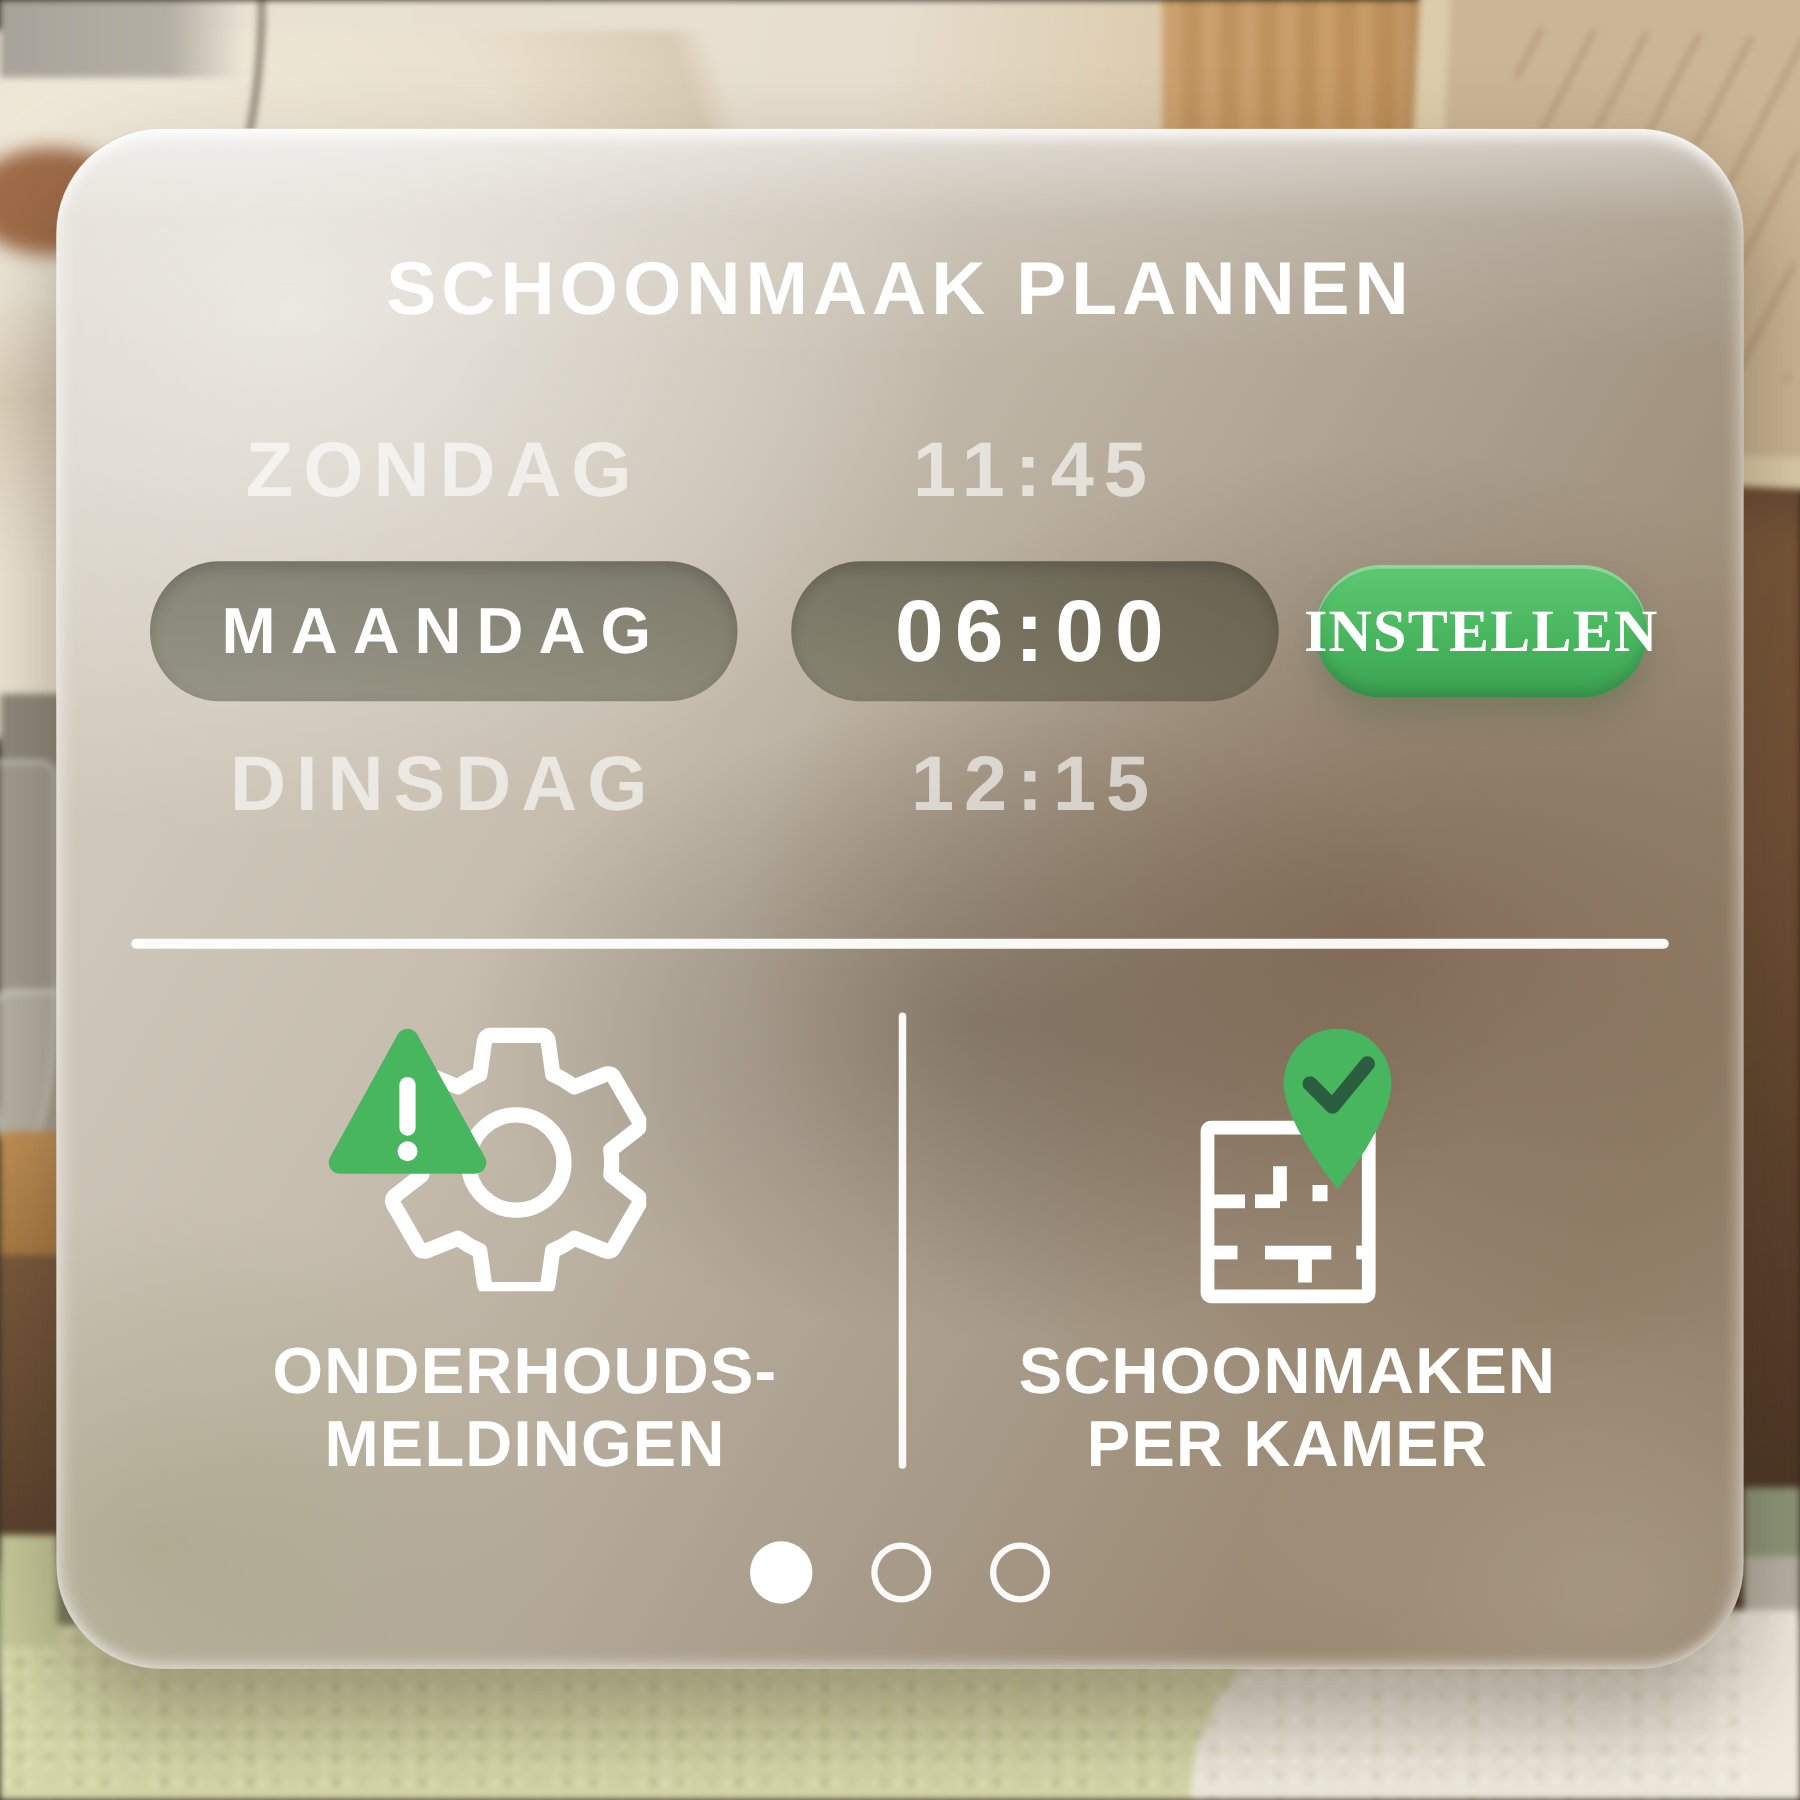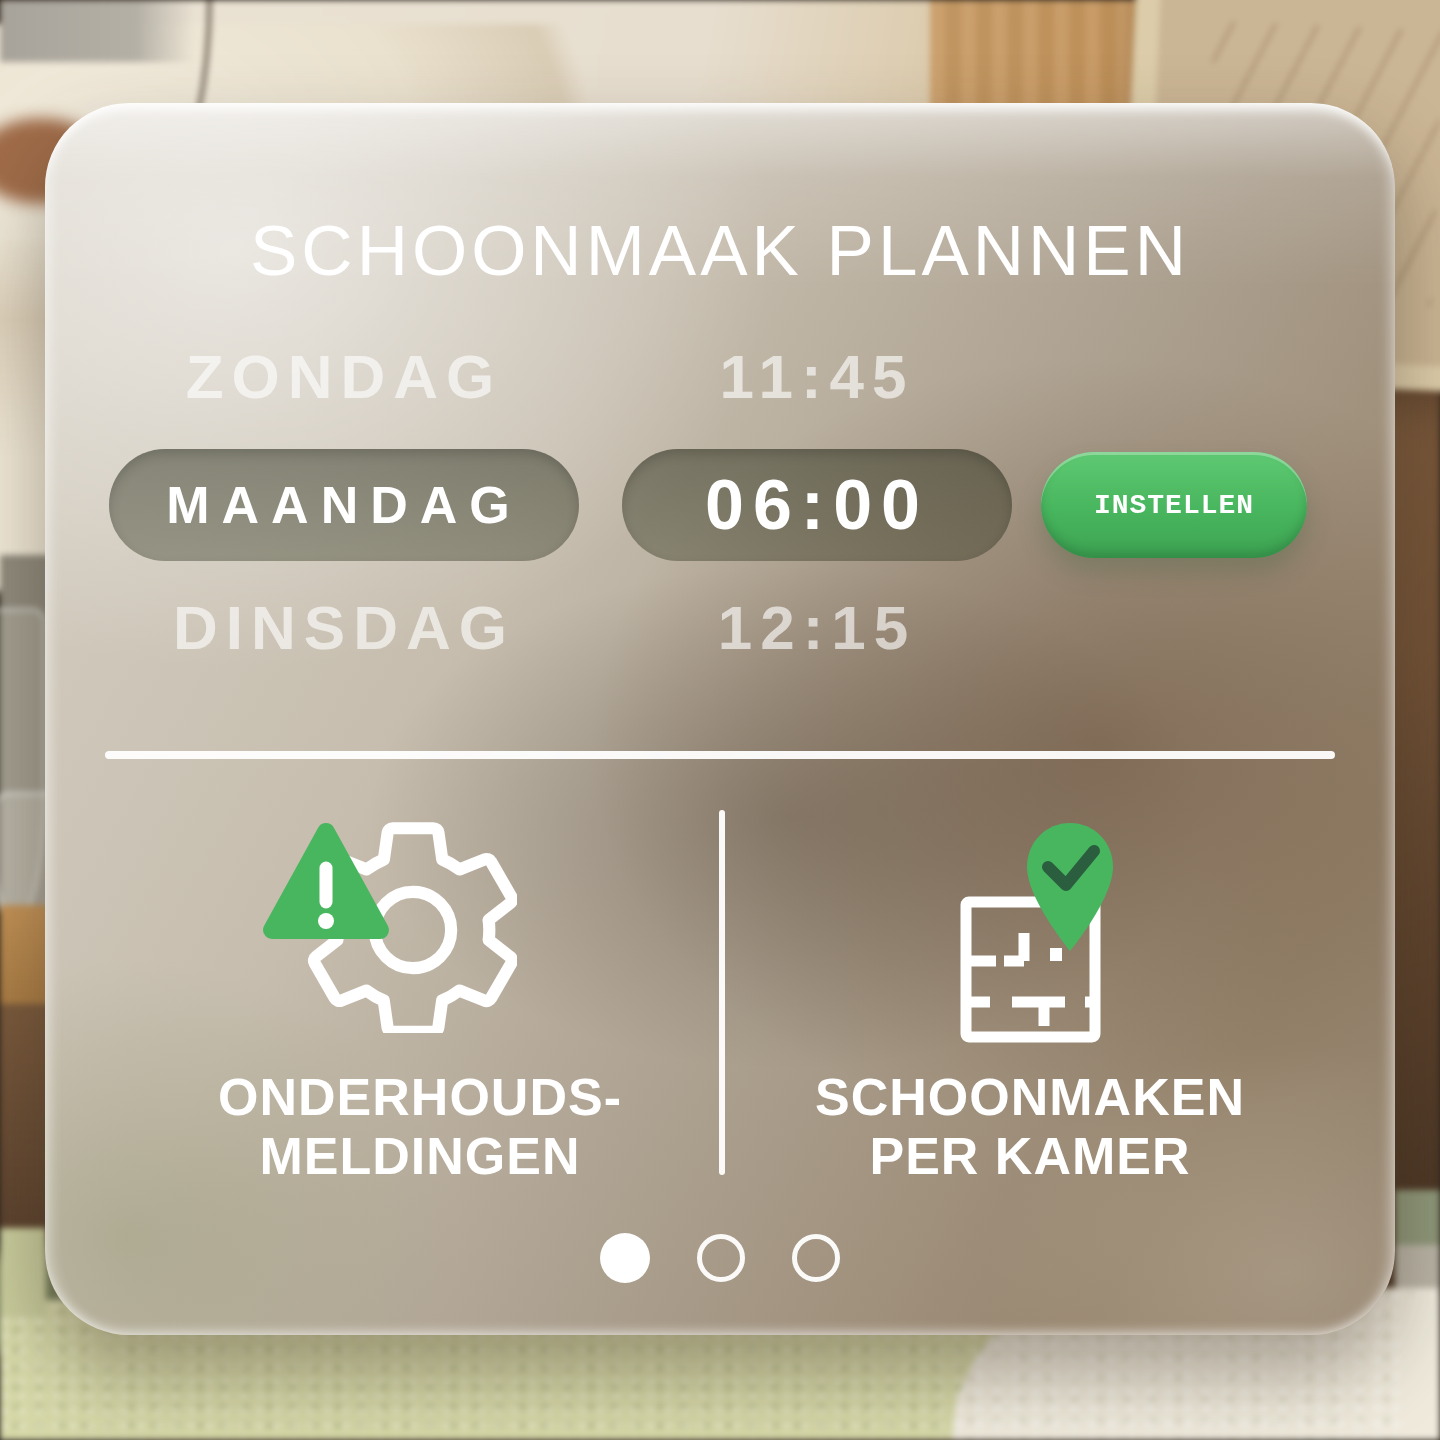--- a/index.html
+++ b/index.html
@@ -56,39 +56,39 @@
     backdrop-filter:blur(30px);
     box-shadow:
       0 40px 80px rgba(55,42,28,.4),
       inset 0 14px 12px -8px rgba(255,255,255,.95),
       inset 0 -12px 12px -9px rgba(255,255,255,.6),
       inset 14px 0 14px -10px rgba(255,255,255,.55),
       inset -14px 0 14px -10px rgba(255,255,255,.5);
   }
   .panel-title{
     position:absolute;left:0;right:0;top:83px;height:90px;line-height:90px;text-align:center;
-    font-size:71px;font-weight:400;letter-spacing:4px;color:var(--text_bright,#fff);white-space:nowrap;margin-top:20px;
-  }
-  .sched-row{position:absolute;left:64px;width:1200px;height:112px;}
+    font-size:60px;font-weight:700;letter-spacing:4px;color:var(--text_bright,#fff);white-space:nowrap;
+  }
+  .sched-row{position:absolute;left:75px;width:1200px;height:112px;}
   .row-zondag{top:217px;} .row-maandag{top:346px;} .row-dinsdag{top:468px;}
   .cell-day{position:absolute;left:0;top:0;width:470px;height:100%;display:flex;align-items:center;justify-content:center;white-space:nowrap;}
   .cell-time{position:absolute;left:513px;top:0;width:390px;height:100%;display:flex;align-items:center;justify-content:center;white-space:nowrap;}
   .dim .cell-day{font-size:62px;font-weight:700;letter-spacing:8px;color:var(--text_dim,rgba(255,255,255,.62));}
   .dim .cell-time{font-size:62px;font-weight:700;letter-spacing:8px;color:var(--text_dim,rgba(255,255,255,.62));}
   .pill{
     background:linear-gradient(180deg,rgba(30,35,16,.46),rgba(48,53,30,.38));
     border-radius:56px;box-shadow:inset 0 5px 12px rgba(0,0,0,.16);
   }
   .sel .cell-day{font-size:52px;font-weight:700;letter-spacing:12px;color:var(--text_bright,#fff);}
   .sel .cell-time{font-size:70px;font-weight:700;letter-spacing:9px;color:var(--text_bright,#fff);}
   .set-button{
     position:absolute;left:932px;top:3px;width:266px;height:106px;border:none;border-radius:53px;cursor:pointer;
     background:linear-gradient(180deg,var(--accent_green_light,#5ec972) 0%,var(--accent_green,#48b65e) 55%,var(--accent_green_dark,#3da352) 100%);
     box-shadow:inset 0 3px 0 rgba(255,255,255,.3),inset 0 -6px 10px rgba(30,90,45,.3),0 14px 24px rgba(50,90,55,.25);
-    color:#fff;font-family:Liberation Mono, monospace;font-size:28px;font-weight:700;letter-spacing:1px;
+    color:#fff;font-family:Liberation Serif, serif;font-size:48px;font-weight:700;letter-spacing:1px;
     display:flex;align-items:center;justify-content:center;white-space:nowrap;
   }
   .h-divider{position:absolute;left:60px;top:648px;width:1230px;height:8px;border-radius:4px;background:rgba(255,255,255,.95);}
   .v-divider{position:absolute;left:674px;top:707px;width:6px;height:365px;border-radius:3px;background:rgba(255,255,255,.95);}
   .feature{position:absolute;top:707px;width:560px;height:420px;cursor:pointer;}
   .feature-left{left:86px;}   
   .feature-right{left:696px;} 
   .icon-maintenance{position:absolute;left:131px;top:8px;width:255px;height:215px;}  
   .icon-rooms{position:absolute;left:219px;top:11px;width:160px;height:225px;}       
   .feature-label{

